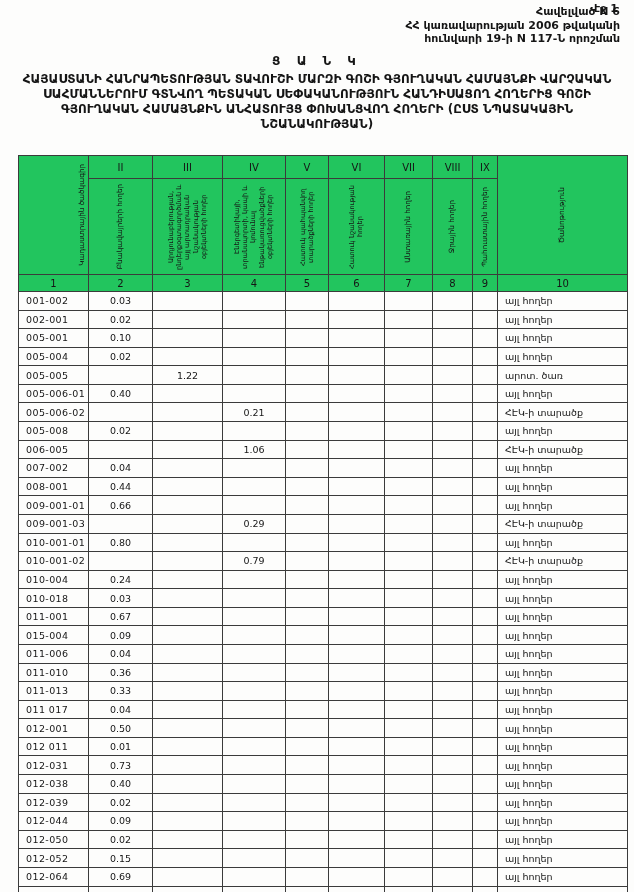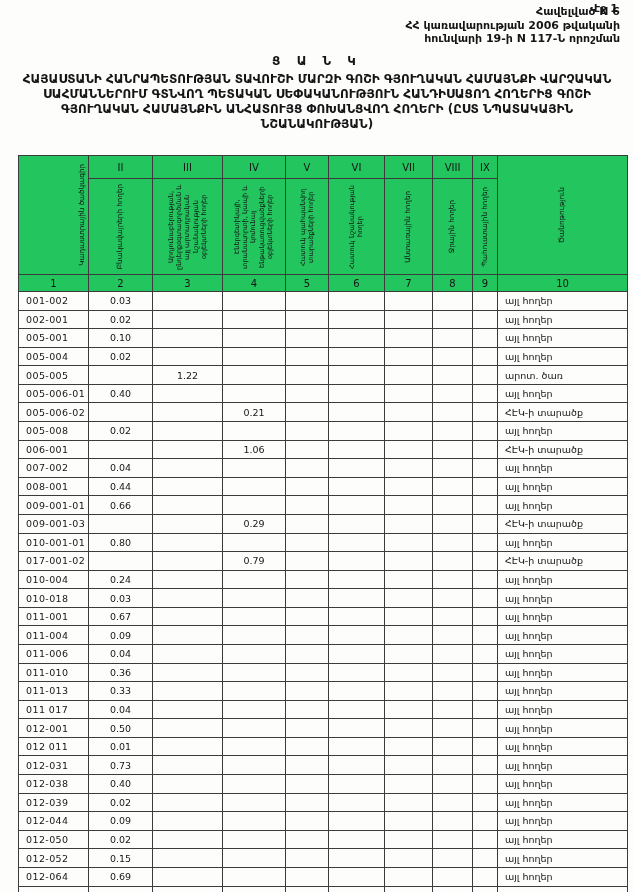--- a/index.html
+++ b/index.html
@@ -231,21 +231,21 @@
           <td class="val"></td>
           <td class="val"></td>
           <td class="val"></td>
           <td class="val"></td>
           <td class="val"></td>
           <td class="val"></td>
           <td class="val"></td>
           <td class="note">այլ հողեր</td>
         </tr>
         <tr>
-          <td class="code">006-001</td>
+          <td class="code">006-005</td>
           <td class="val"></td>
           <td class="val"></td>
           <td class="val">1.06</td>
           <td class="val"></td>
           <td class="val"></td>
           <td class="val"></td>
           <td class="val"></td>
           <td class="val"></td>
           <td class="note">ՀԷԿ-ի տարածք</td>
         </tr>
@@ -303,21 +303,21 @@
           <td class="val"></td>
           <td class="val"></td>
           <td class="val"></td>
           <td class="val"></td>
           <td class="val"></td>
           <td class="val"></td>
           <td class="val"></td>
           <td class="note">այլ հողեր</td>
         </tr>
         <tr>
-          <td class="code">017-001-02</td>
+          <td class="code">010-001-02</td>
           <td class="val"></td>
           <td class="val"></td>
           <td class="val">0.79</td>
           <td class="val"></td>
           <td class="val"></td>
           <td class="val"></td>
           <td class="val"></td>
           <td class="val"></td>
           <td class="note">ՀԷԿ-ի տարածք</td>
         </tr>
@@ -351,21 +351,21 @@
           <td class="val"></td>
           <td class="val"></td>
           <td class="val"></td>
           <td class="val"></td>
           <td class="val"></td>
           <td class="val"></td>
           <td class="val"></td>
           <td class="note">այլ հողեր</td>
         </tr>
         <tr>
-          <td class="code">011-004</td>
+          <td class="code">015-004</td>
           <td class="val">0.09</td>
           <td class="val"></td>
           <td class="val"></td>
           <td class="val"></td>
           <td class="val"></td>
           <td class="val"></td>
           <td class="val"></td>
           <td class="val"></td>
           <td class="note">այլ հողեր</td>
         </tr>

